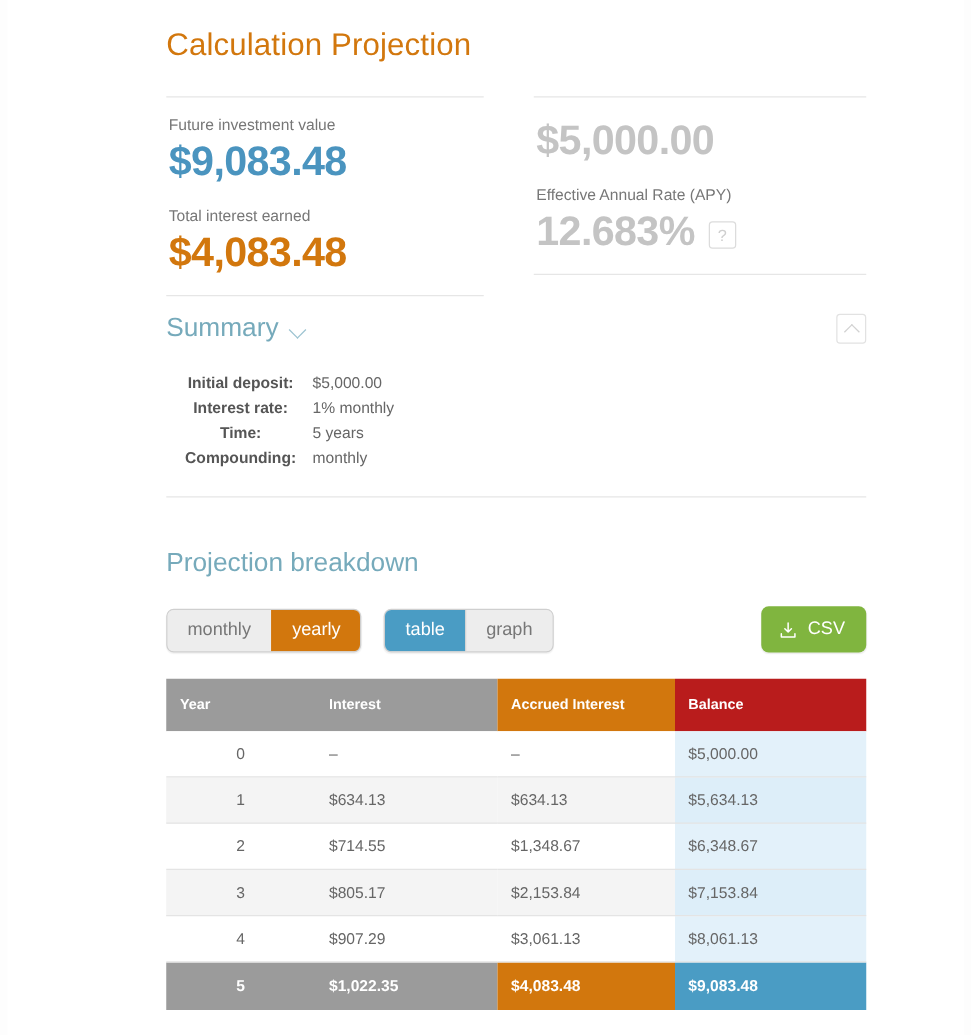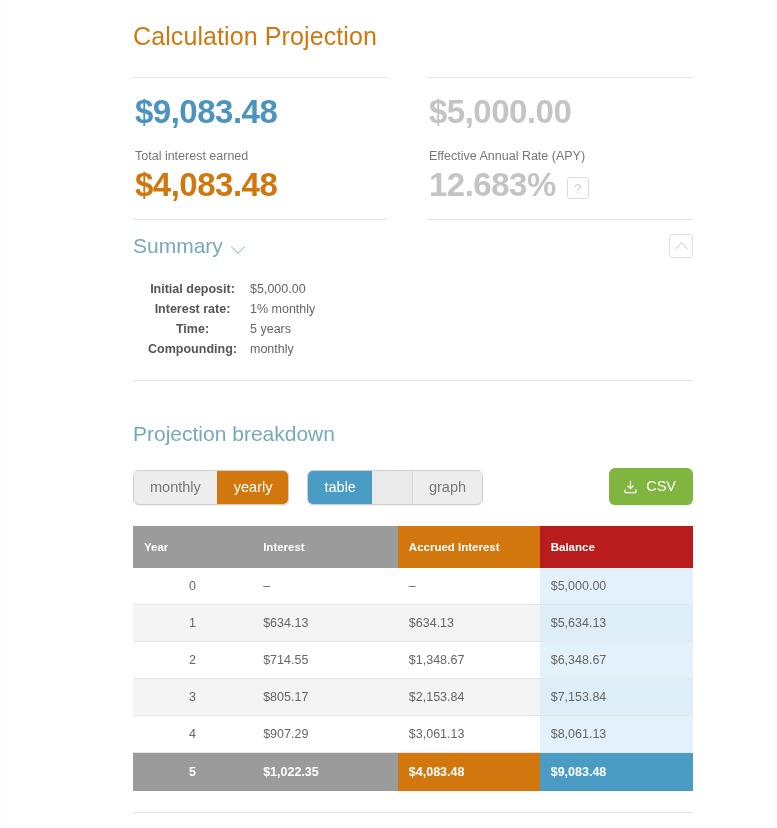--- a/index.html
+++ b/index.html
@@ -218,21 +218,21 @@
   .seg-btn + .seg-btn { border-left: 1px solid #d4d4d4; }
   .seg-btn.active-orange {
     background: #d2770d;
     color: #ffffff;
     border-left-color: #d2770d;
   }
   .seg-btn.active-blue {
     background: #4a9cc4;
     color: #ffffff;
   }
-  .seg.second { margin-left: 18px; gap: 40px; }
+  .seg.second { margin-left: 18px; }
 
   .csv-btn {
     position: absolute;
     right: 0;
     top: -2px;
     display: inline-flex;
     align-items: center;
     gap: 8px;
     background: #80b53f;
     color: #ffffff;
@@ -311,20 +311,21 @@
   <div class="content">
 
     <h1 class="proj-title">Calculation Projection</h1>
 
     <div class="results">
 
       <div class="result-col left">
         <div class="rule"></div>
 
         <div class="res-block first">
+          <div class="res-label">Future investment value</div>
           <div class="res-value blue">$9,083.48</div>
         </div>
 
         <div class="res-block second">
           <div class="res-label">Total interest earned</div>
           <div class="res-value orange">$4,083.48</div>
         </div>
 
         <div class="rule"></div>
       </div>

